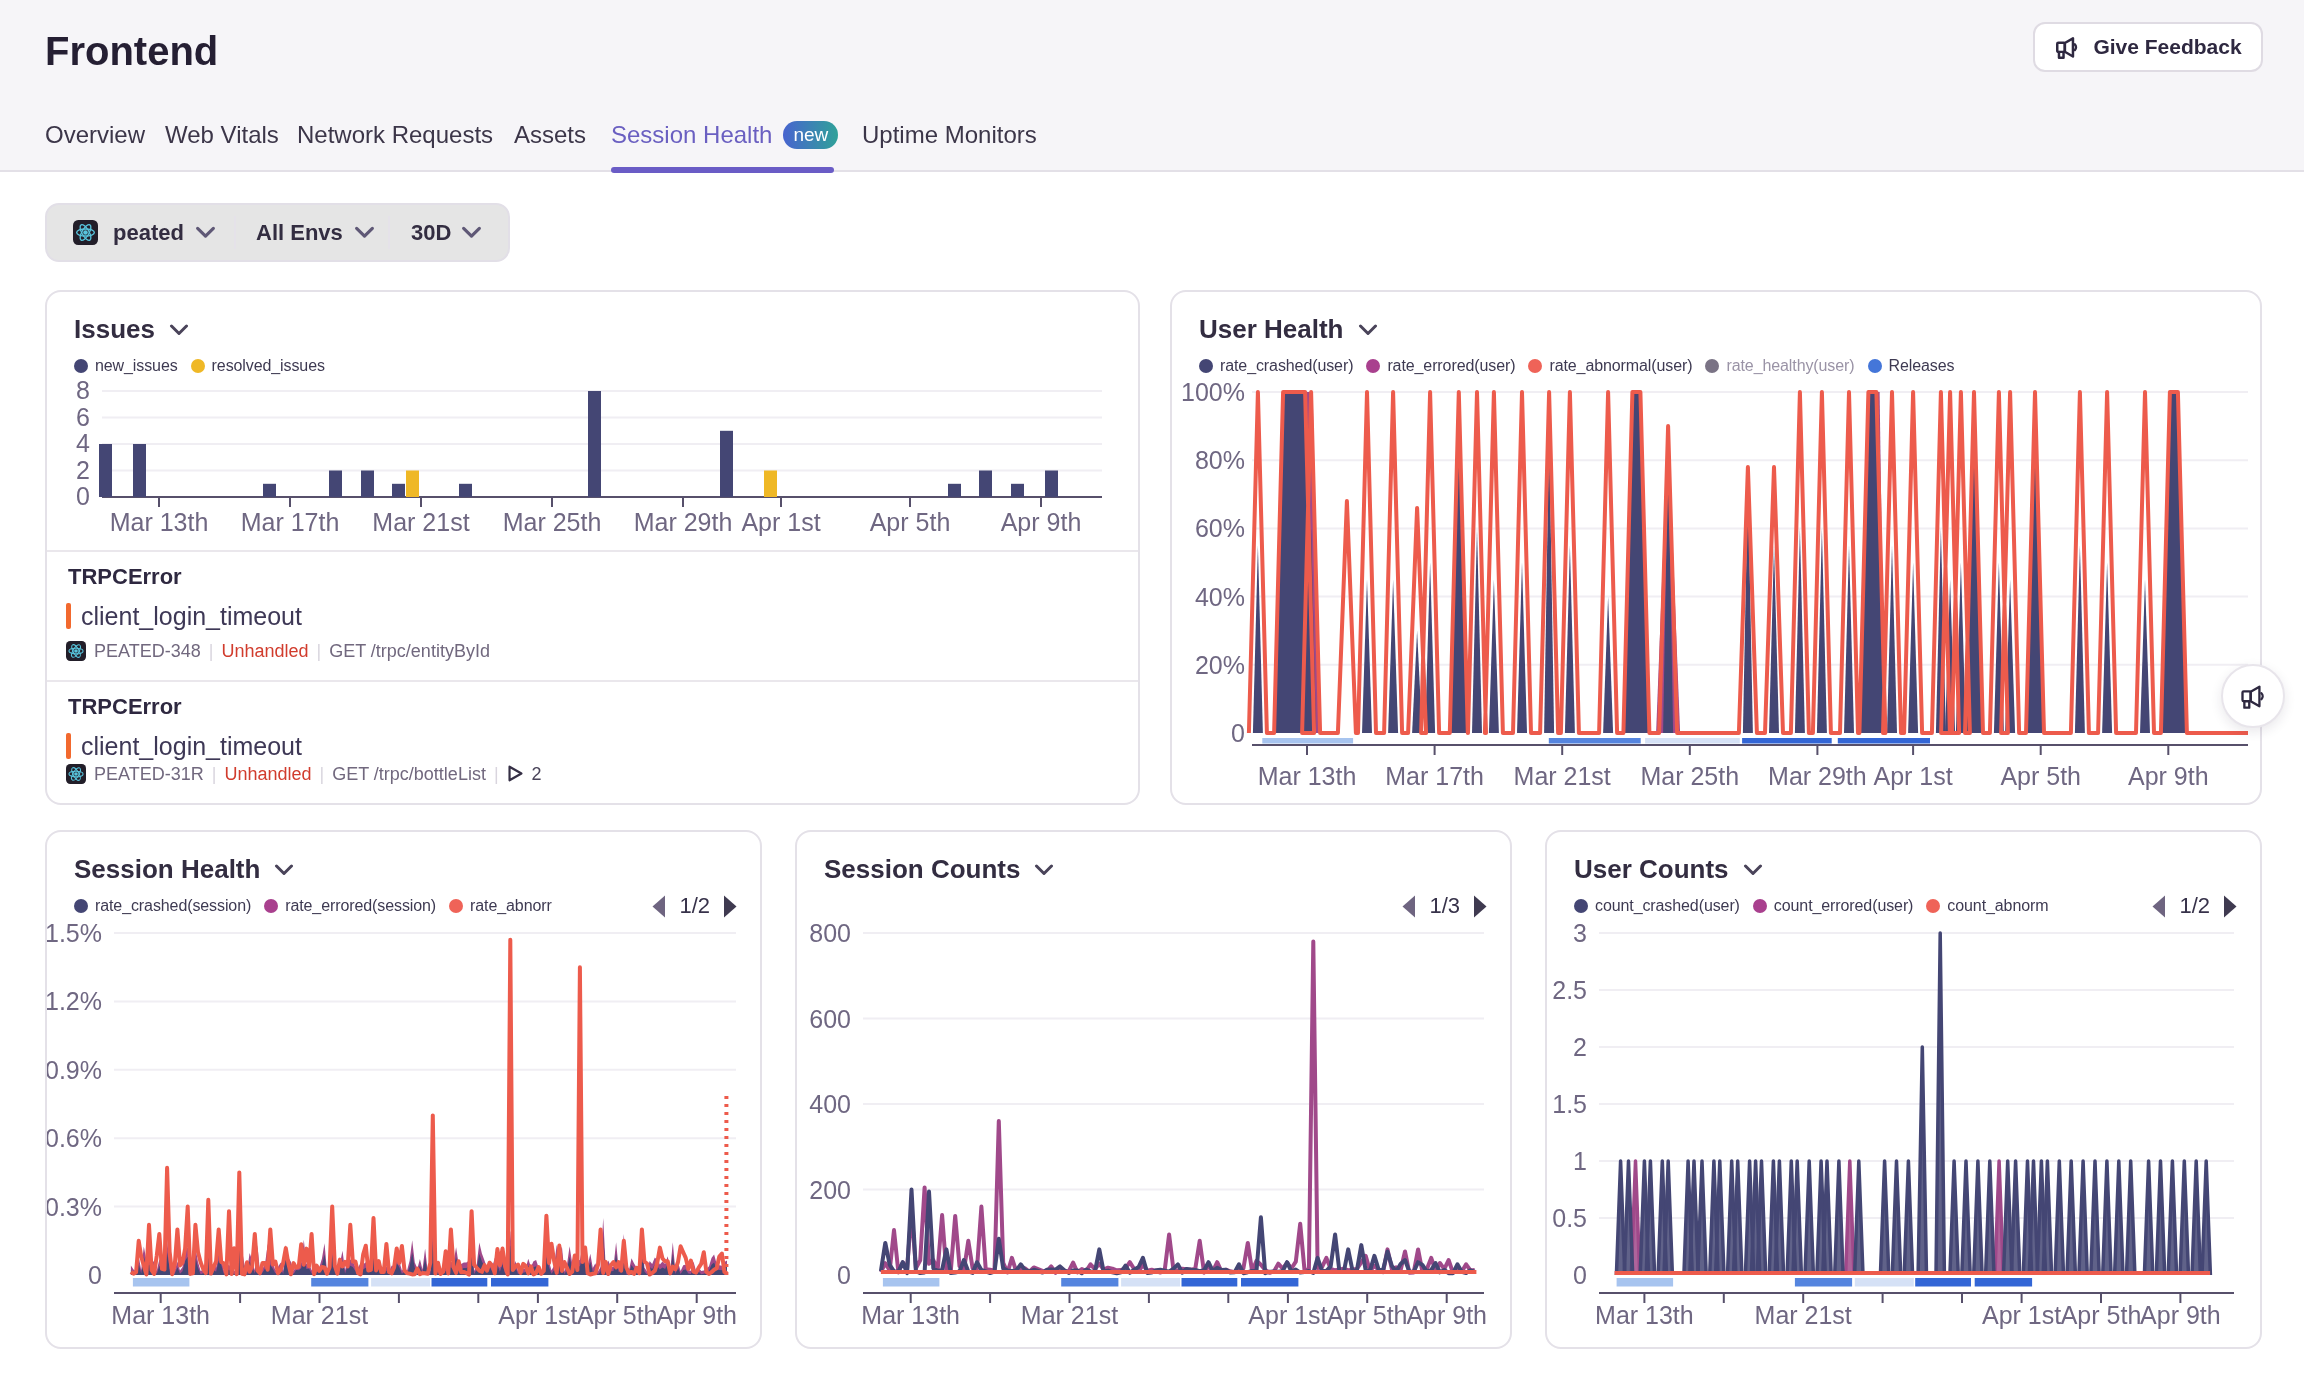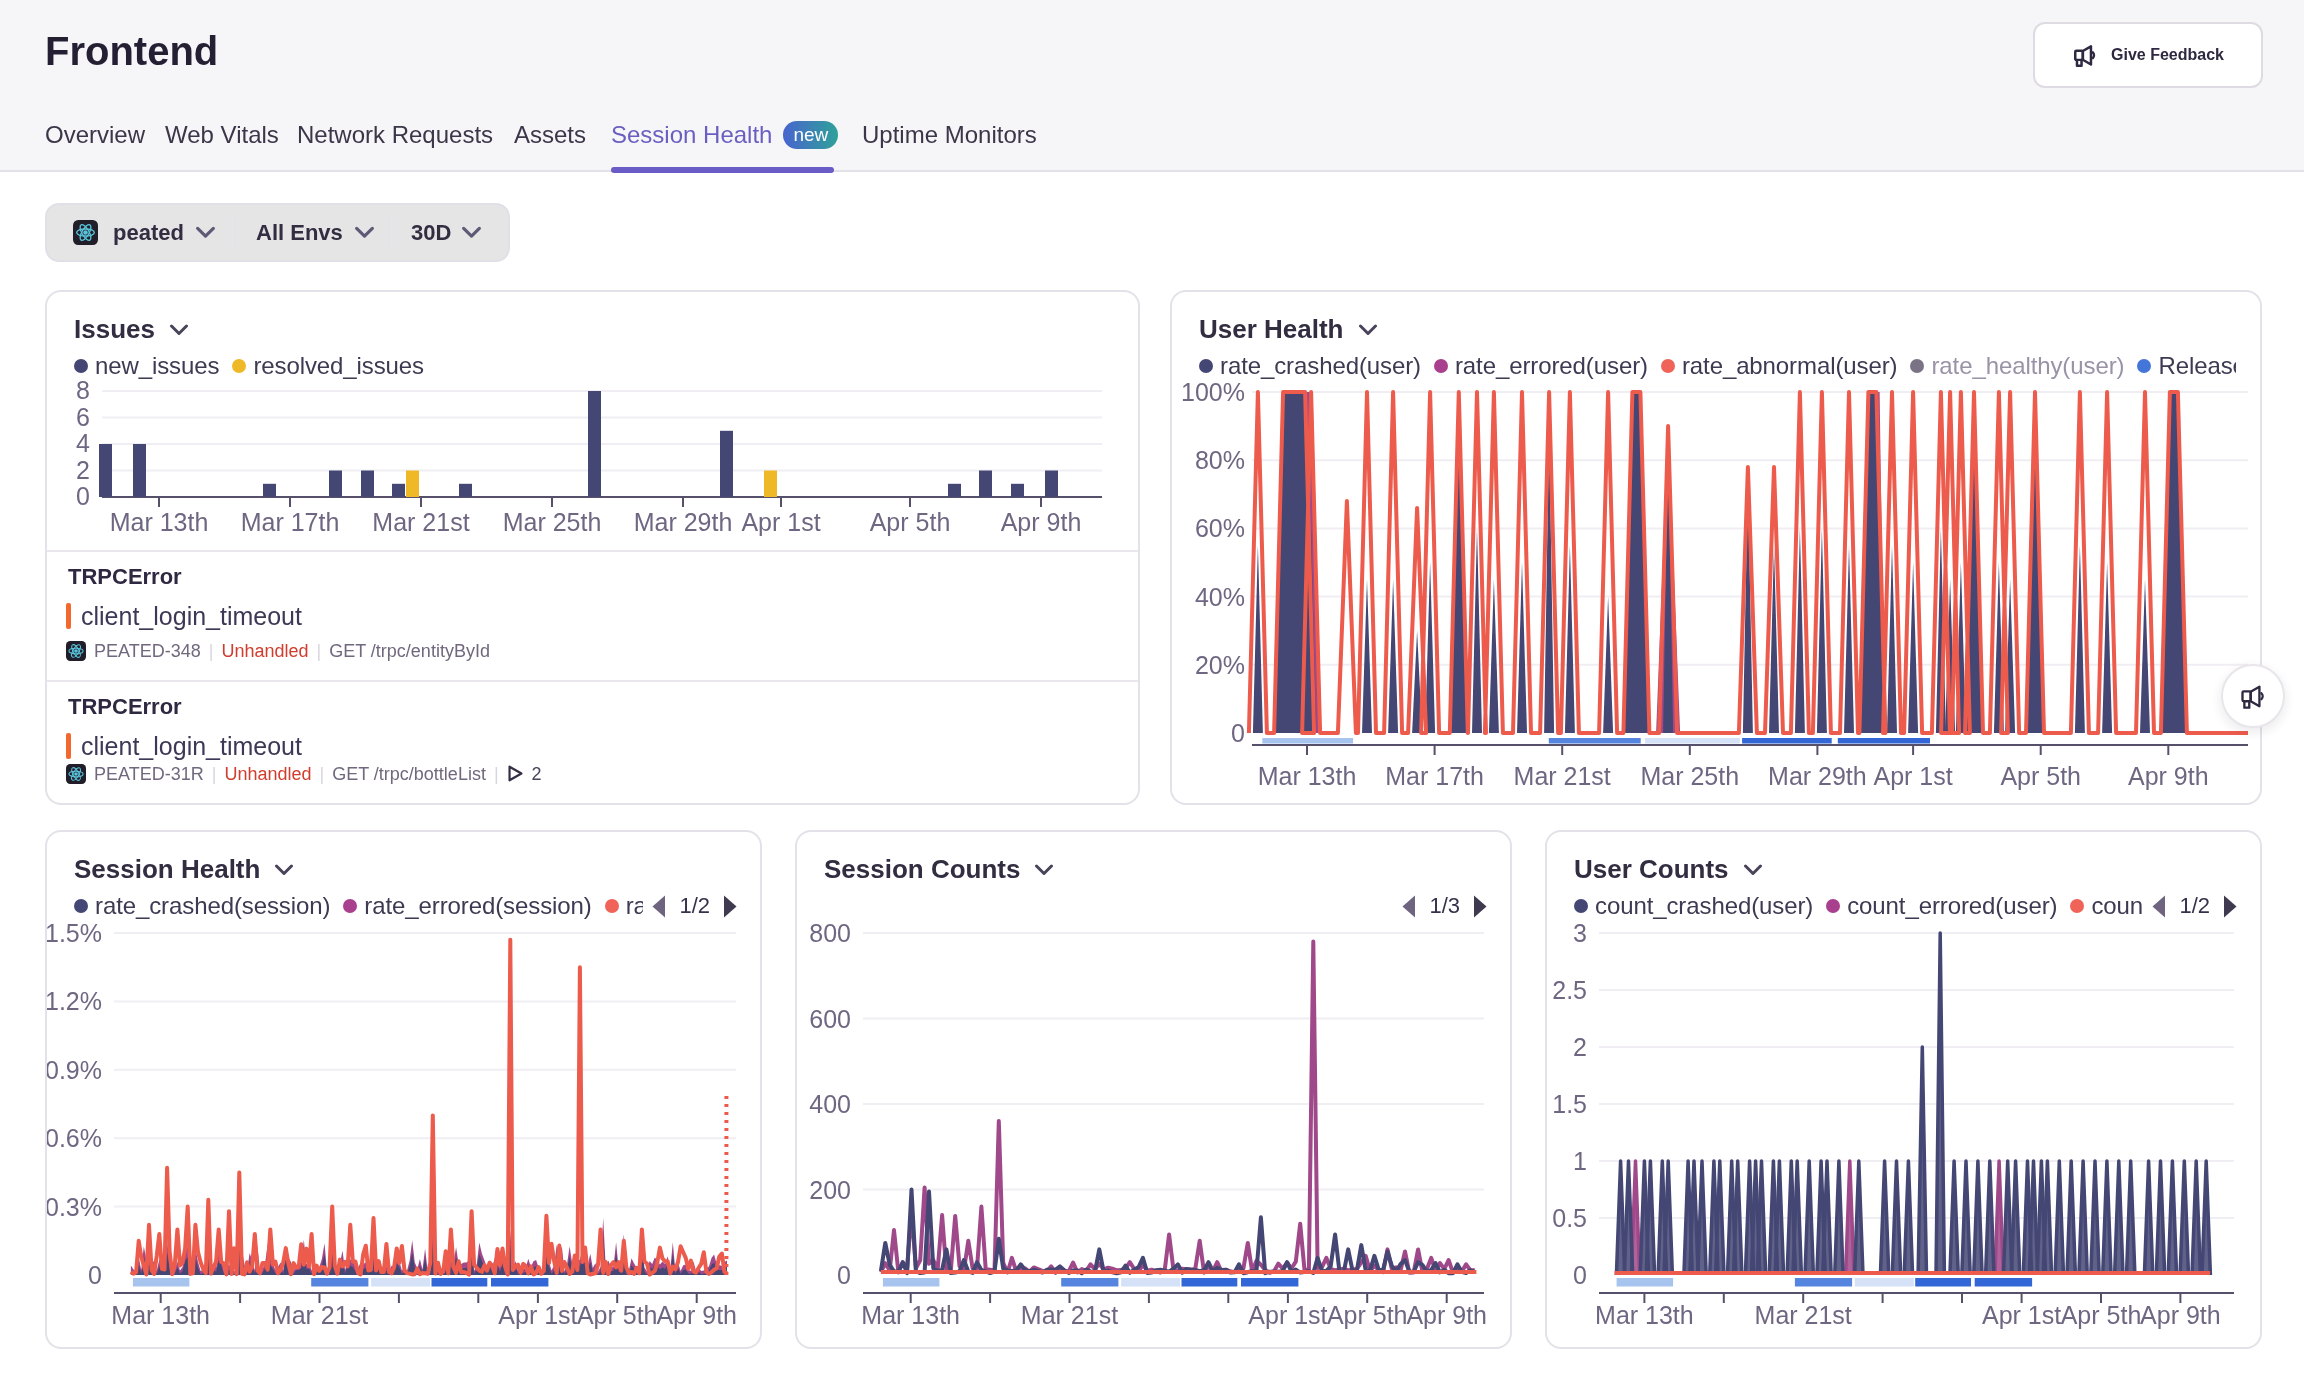--- a/index.html
+++ b/index.html
@@ -1,31 +1,31 @@
 <!DOCTYPE html>
 <html><head><meta charset="utf-8"><style>
 * { margin:0; padding:0; box-sizing:border-box; }
 html,body { width:2304px; height:1388px; background:#fff; font-family:"Liberation Sans",sans-serif; position:relative; overflow:hidden; }
 .hdr { position:absolute; left:0; top:0; width:2304px; height:172px; background:#F6F5F8; border-bottom:2px solid #E3E0E7; }
 .h1 { position:absolute; left:45px; top:29px; font-size:40px; font-weight:700; color:#251F33; letter-spacing:0; }
 .tab { position:absolute; top:121px; font-size:24px; color:#3C3649; }
 .tab.act { color:#6A5FC1; }
 .newb { display:inline-block; margin-left:11px; padding:0 10px; height:28px; line-height:28px; border-radius:15px; font-size:19px; color:#fff; background:linear-gradient(90deg,#4864CF,#2FA199); vertical-align:2px; }
 .underline { position:absolute; left:611px; top:167px; width:223px; height:6px; background:#6A5CC6; border-radius:3px; }
-.fbtn { position:absolute; left:2033px; top:22px; width:230px; height:66px; background:#fff; border:2px solid #DFDBE3; border-radius:12px; display:flex; align-items:center; justify-content:center; gap:13px; font-size:16px; font-weight:700; color:#2E2840; }
+.fbtn { position:absolute; left:2033px; top:22px; width:230px; height:50px; background:#fff; border:2px solid #DFDBE3; border-radius:12px; display:flex; align-items:center; justify-content:center; gap:13px; font-size:21px; font-weight:700; color:#2E2840; }
 .filter { position:absolute; left:45px; top:203px; width:465px; height:59px; background:#e5e5e5; border:2px solid #E2DFE7; border-radius:14px; }
 .fitem { position:absolute; top:0; height:55px; display:flex; align-items:center; font-size:22px; font-weight:700; color:#332D41; white-space:nowrap; }
 .fdiv { position:absolute; top:11px; width:2px; height:33px; background:#E5E2E9; }
 .panel { position:absolute; background:#fff; border:2px solid #E4E1E8; border-radius:16px; }
 .ptitle { position:absolute; left:27px; top:22px; font-size:26px; font-weight:700; color:#332D41; display:flex; align-items:center; }
 .legend { position:absolute; left:27px; top:60px; right:24px; height:28px; display:flex; align-items:center; gap:13px; overflow:hidden; }
 .pag { position:absolute; right:22px; top:60px; height:28px; display:flex; align-items:center; gap:13px; background:#fff; padding-left:8px; }
 .li { display:flex; align-items:center; gap:7px; flex:none; }
 .dot { width:14px; height:14px; border-radius:50%; flex:none; }
-.lt { font-size:24px; letter-spacing:-0.1px; }
+.lt { font-size:16px; letter-spacing:-0.1px; }
 .pagt { font-size:22px; color:#37324A; }
 .trpct { font-size:22px; font-weight:700; color:#2E2840; }
 .clt { font-size:25px; color:#3E3856; }
 .meta { font-size:18px; color:#71687E; }
 .md { font-size:18px; color:#D9D5DE; }
 .play { display:inline-flex; }
 .fab { position:absolute; left:2221px; top:664px; width:64px; height:64px; border-radius:50%; background:#fff; border:2px solid #E8E5EB; box-shadow:0 4px 12px rgba(40,30,60,.10); display:flex; align-items:center; justify-content:center; }
 </style></head>
 <body>
 <div class="hdr">

